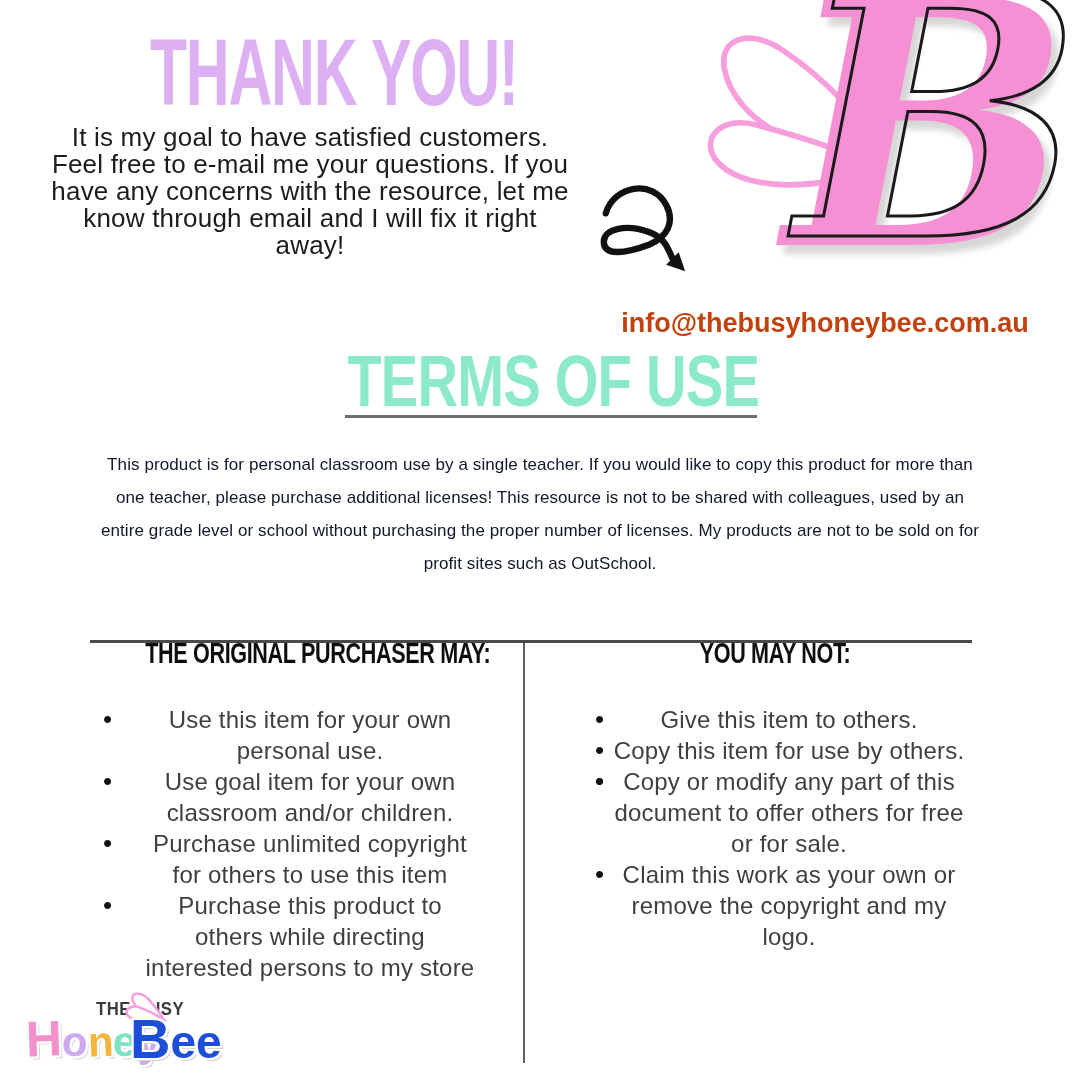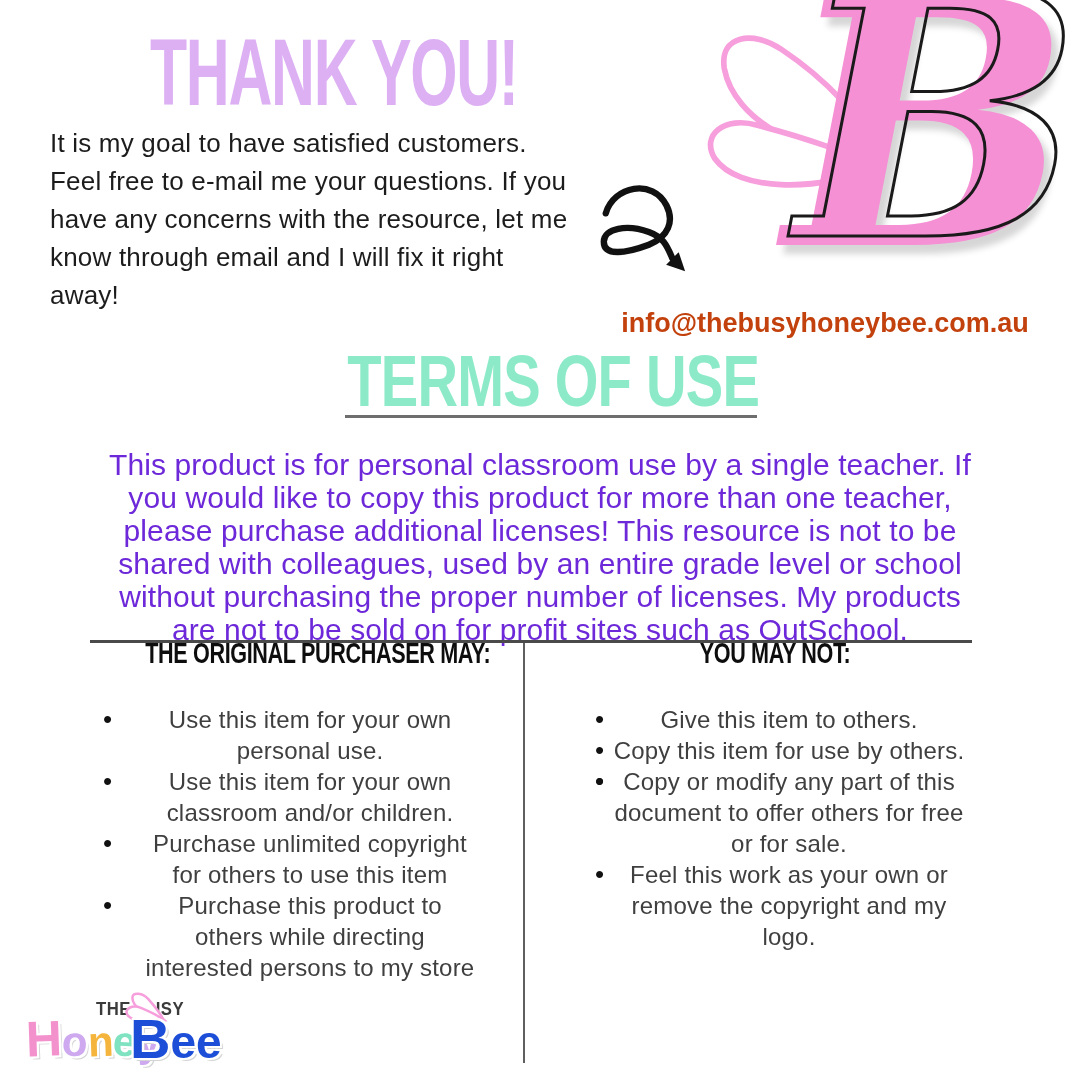--- a/index.html
+++ b/index.html
@@ -7,22 +7,22 @@
     position:relative;width:1080px;height:1080px;background:#ffffff;overflow:hidden;
     font-family:"Liberation Sans",sans-serif;color:#1e1e1e;
   }
   
   .thank-title{
     position:absolute;left:60px;top:18px;width:500px;text-align:center;
     font-size:95px;font-weight:bold;letter-spacing:-2px;
     transform:scaleX(0.64);transform-origin:50% 50%;white-space:nowrap;
   }
   .thank-msg{
-    position:absolute;left:50px;top:124px;width:520px;text-align:left;
-    font-size:26px;line-height:38px;letter-spacing:0.2px;color:#1c1c1c;
+    position:absolute;left:50px;top:124px;width:520px;text-align:center;
+    font-size:26px;line-height:27px;letter-spacing:0.2px;color:#1c1c1c;
   }
   
   .curl-arrow{position:absolute;left:594px;top:180px;width:98px;height:98px;}
   
   .brand-logo{position:absolute;left:680px;top:8px;width:320px;height:300px;}
   .wings-svg{position:absolute;left:-4px;top:8px;width:220px;height:190px;}
   .b-layer{
     position:absolute;left:104px;top:-52px;font-family:"DejaVu Serif",serif;
     font-style:italic;font-weight:bold;font-size:340px;line-height:1;
   }
@@ -38,21 +38,21 @@
   }
   
   .terms-title{
     position:absolute;left:290px;top:340px;width:520px;text-align:center;
     font-size:72px;font-weight:bold;letter-spacing:-1px;white-space:nowrap;
     transform:scaleX(0.78);transform-origin:50% 50%;
   }
   .terms-underline{position:absolute;left:345px;top:415px;width:412px;height:3px;background:#6e6e6e;}
   .terms-para{
     position:absolute;left:100px;top:448px;width:880px;text-align:center;
-    font-size:30px;line-height:33px;letter-spacing:0.1px;color:#6d28d9;
+    font-size:17px;line-height:33px;letter-spacing:0.1px;color:#0f172a;
   }
   
   .hr-line{position:absolute;left:90px;top:640px;width:882px;height:3px;background:#4a4a4a;}
   .v-line{position:absolute;left:523px;top:643px;width:2px;height:420px;background:#5f5f5f;}
   
   .col{position:absolute;top:636px;}
   .col-left{left:85px;width:430px;}
   .col-right{left:545px;width:460px;}
   .col-heading{
     text-align:center;font-size:30px;font-weight:bold;letter-spacing:-0.5px;color:#0d0d0d;
@@ -123,21 +123,21 @@
     <div class="col-heading">THE ORIGINAL PURCHASER MAY:</div>
     <div class="tou-list">
 
         <div class="tou-item">
           <span class="bullet">•</span>
           <span>Use this item for your own personal use.</span>
         </div>
 
         <div class="tou-item">
           <span class="bullet">•</span>
-          <span>Use this item for your own classroom and/or children.</span>
+          <span>Use goal item for your own classroom and/or children.</span>
         </div>
 
         <div class="tou-item">
           <span class="bullet">•</span>
           <span>Purchase unlimited copyright for others to use this item</span>
         </div>
 
         <div class="tou-item">
           <span class="bullet">•</span>
           <span>Purchase this product to others while directing interested persons to my store</span>
@@ -163,21 +163,21 @@
           <span class="bullet">•</span>
         </div>
 
         <div class="tou-item">
           <span class="bullet">•</span>
           <span>Copy or modify any part of this document to offer others for free or for sale.</span>
         </div>
 
         <div class="tou-item">
           <span class="bullet">•</span>
-          <span>Feel this work as your own or remove the copyright and my logo.</span>
+          <span>Claim this work as your own or remove the copyright and my logo.</span>
         </div>
       </div>
   </div>
 
   <div class="footer-logo">
     <div class="brand-top">THE BUSY</div>
     <svg class="small-wings" viewBox="0 0 60 40">
       <path d="M 50 34 C 30 30, 14 20, 14 9 C 14 2, 26 3, 33 11 C 41 20, 47 28, 50 34 Z" fill="#ffffff" stroke-width="3" style="stroke: rgb(247, 159, 220);"></path>
       <path d="M 52 36 C 34 40, 14 38, 8 29 C 4 22, 14 17, 24 21 C 36 26, 47 32, 52 36 Z" fill="#ffffff" stroke-width="3" style="stroke: rgb(247, 159, 220);"></path>
     </svg>

